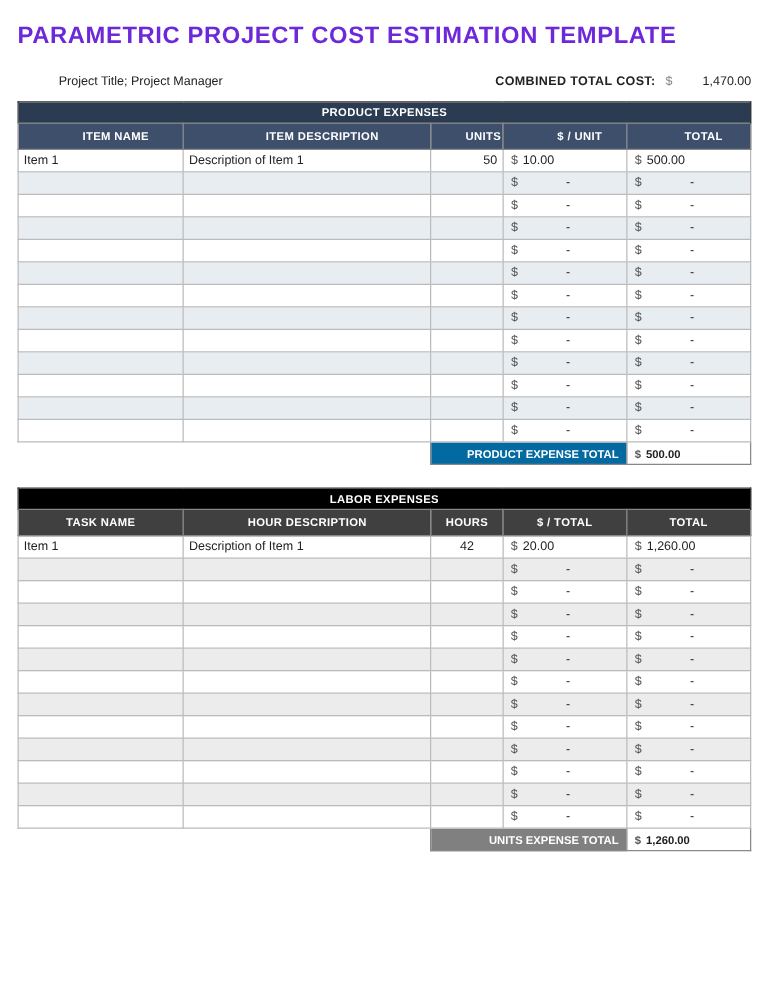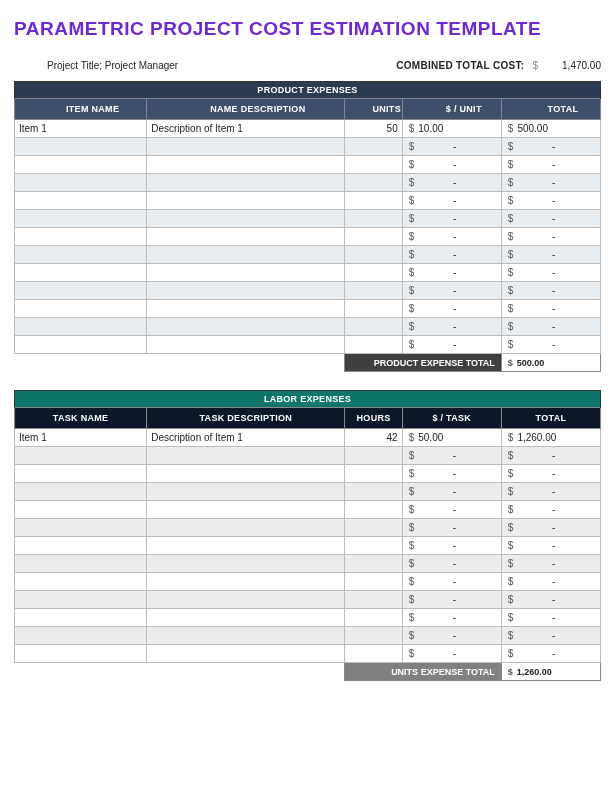--- a/index.html
+++ b/index.html
@@ -35,34 +35,34 @@
   .meta-right .label { font-weight: bold; letter-spacing: 0.3px; }
   .meta-right .cur { color: #888; }
   .meta-right .val { font-weight: normal; min-width: 55px; text-align: right; }
 
   table {
     width: 100%;
     border-collapse: collapse;
     table-layout: fixed;
   }
   .section-head td {
-    background: #0f766e;
+    background: #000000;
     color: #fff;
     font-size: 9px;
     font-weight: bold;
     text-align: center;
     padding: 3px 0;
     letter-spacing: 0.3px;
     border-top: 1px solid #333;
     border-left: 1px solid #333;
     border-right: 1px solid #333;
   }
   .product .section-head td { background: #2b3b52; }
   .product .col-head td { background: #3d4f6a; color: #fff; padding-left: 27px; }
-  .labor .col-head td { background: #0f172a; color: #fff; }
+  .labor .col-head td { background: #404040; color: #fff; }
 
   .col-head td {
     font-size: 9px;
     font-weight: bold;
     text-align: center;
     padding: 5px 3px;
     letter-spacing: 0.3px;
     border: 1px solid #888;
   }
   .data-row td {
@@ -90,21 +90,21 @@
   .money .cur { color: #555; }
   .money .val { flex: 1; padding-left: 4px; }
   .dash { text-align: center; flex:1 }
 
   .subtotal-row td {
     padding: 3px 4px;
     font-size: 9px;
     height: 18px;
   }
   .subtotal-label {
-    background: #404040;
+    background: #0369a1;
     color: #fff;
     font-weight: bold;
     text-align: right;
     padding-right: 6px !important;
     border: 1px solid #888;
   }
   .labor .subtotal-label { background: #808080; }
   .subtotal-val {
     border: 1px solid #888;
     font-weight: bold;
@@ -134,21 +134,21 @@
       <col class="c-units">
       <col class="c-rate">
       <col class="c-total">
   </colgroup>
   <tbody>
       <tr class="section-head">
     <td colspan="5">PRODUCT EXPENSES</td>
   </tr>
   <tr class="col-head">
     <td>ITEM NAME</td>
-    <td>NAME DESCRIPTION</td>
+    <td>ITEM DESCRIPTION</td>
     <td>UNITS</td>
     <td>$ / UNIT</td>
     <td>TOTAL</td>
   </tr>
   </tbody>
     <tbody id="product-body">
       <tr class="data-row">
         <td>Item 1</td>
         <td>Description of Item 1</td>
         <td class="c-units" style="text-align: right;">50</td>
@@ -393,35 +393,35 @@
       <col class="c-units">
       <col class="c-rate">
       <col class="c-total">
   </colgroup>
   <tbody>
       <tr class="section-head">
     <td colspan="5">LABOR EXPENSES</td>
   </tr>
   <tr class="col-head">
     <td>TASK NAME</td>
-    <td>TASK DESCRIPTION</td>
+    <td>HOUR DESCRIPTION</td>
     <td>HOURS</td>
-    <td>$ / TASK</td>
+    <td>$ / TOTAL</td>
     <td>TOTAL</td>
   </tr>
   </tbody>
     <tbody id="labor-body">
       <tr class="data-row">
         <td>Item 1</td>
         <td>Description of Item 1</td>
-        <td class="c-units" style="text-align: right;">42</td>
-        <td>
-          <div class="money">
-            <span class="cur">$</span>
-            <span class="val">50.00</span>
+        <td class="c-units" style="text-align: center;">42</td>
+        <td>
+          <div class="money">
+            <span class="cur">$</span>
+            <span class="val">20.00</span>
           </div>
         </td>
         <td>
           <div class="money">
             <span class="cur">$</span>
             <span class="val">1,260.00</span>
           </div>
         </td>
       </tr>
       <tr class="data-row alt">

